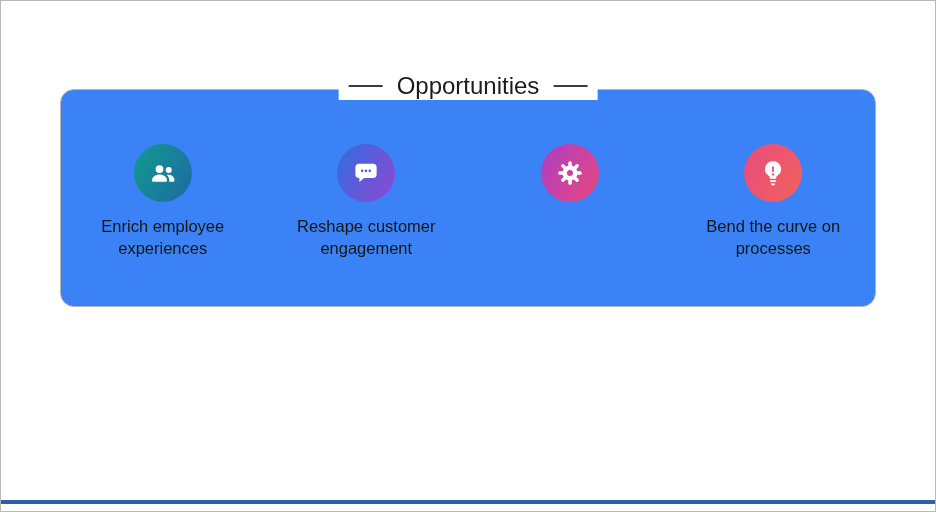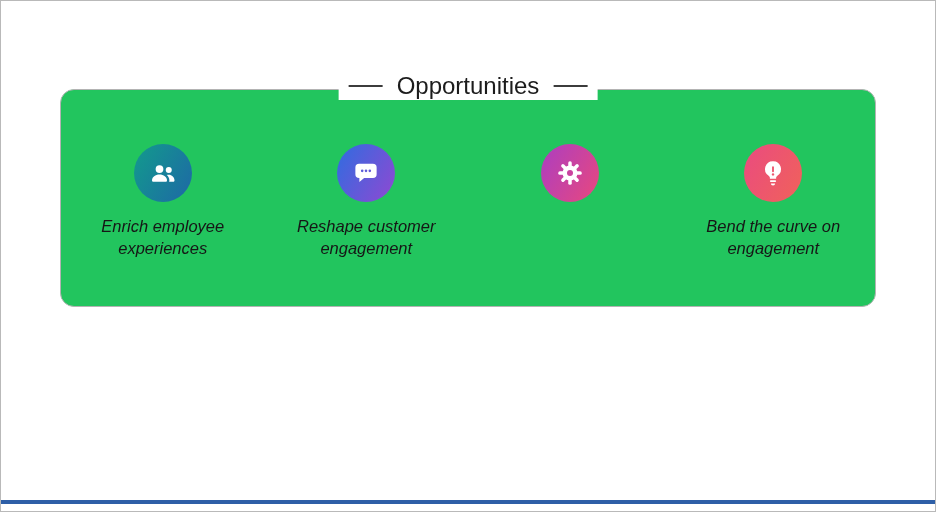--- a/index.html
+++ b/index.html
@@ -22,21 +22,21 @@
     font-weight: 700;
     letter-spacing: 0.5px;
     color: #0d0d0d;
   }
   .opps-box {
     position: relative;
     width: 816px; height: 218px;
     margin: 88px auto 0;
     border: 1.5px solid #b3b3b3;
     border-radius: 14px;
-    background: #22c55e;
+    background: #3b82f6;
   }
   .legend {
     position: absolute;
     top: -18px; left: 50%;
     transform: translateX(-50%);
     display: flex; align-items: center; gap: 14px;
     background: #ffffff;
     padding: 0 10px;
     white-space: nowrap;
   }
@@ -64,21 +64,20 @@
     background: #888;
   }
   .circle svg { width: 30px; height: 30px; display: block; }
   .caption {
     margin-top: 13px;
     max-width: 176px;
     text-align: center;
     font-size: 16.5px;
     line-height: 1.35;
     color: #161616;
-    font-style: italic;
   }
   .footer-bar {
     position: absolute;
     left: 0; right: 0; bottom: 7px;
     height: 4px;
     background: #2e5fa7;
   }
 </style>
 </head>
 <body>
@@ -150,21 +149,21 @@
                 <circle cx="12" cy="13.1" r="0.95" fill="#000000"></circle>
               </mask>
             </defs>
             <g fill="#ffffff">
               <path mask="url(#bulb-slit)" d="M12 2.6a6.3 6.3 0 0 0-3.5 11.6c.6.4 1 1.1 1 1.8v.5h5v-.5c0-.7.4-1.4 1-1.8A6.3 6.3 0 0 0 12 2.6z"></path>
               <rect x="9.5" y="17.7" width="5" height="1.5" rx="0.75"></rect>
               <path d="M10.3 20.3h3.4a1.7 1.7 0 0 1-3.4 0z"></path>
             </g>
           </svg>
         </div>
-        <p class="caption">Bend the curve on engagement</p>
+        <p class="caption">Bend the curve on processes</p>
       </div>
 
     </div>
   </section>
 
   <div class="footer-bar" style="background: rgb(46, 95, 167);"></div>
 
 </div>
 
 </body></html>

